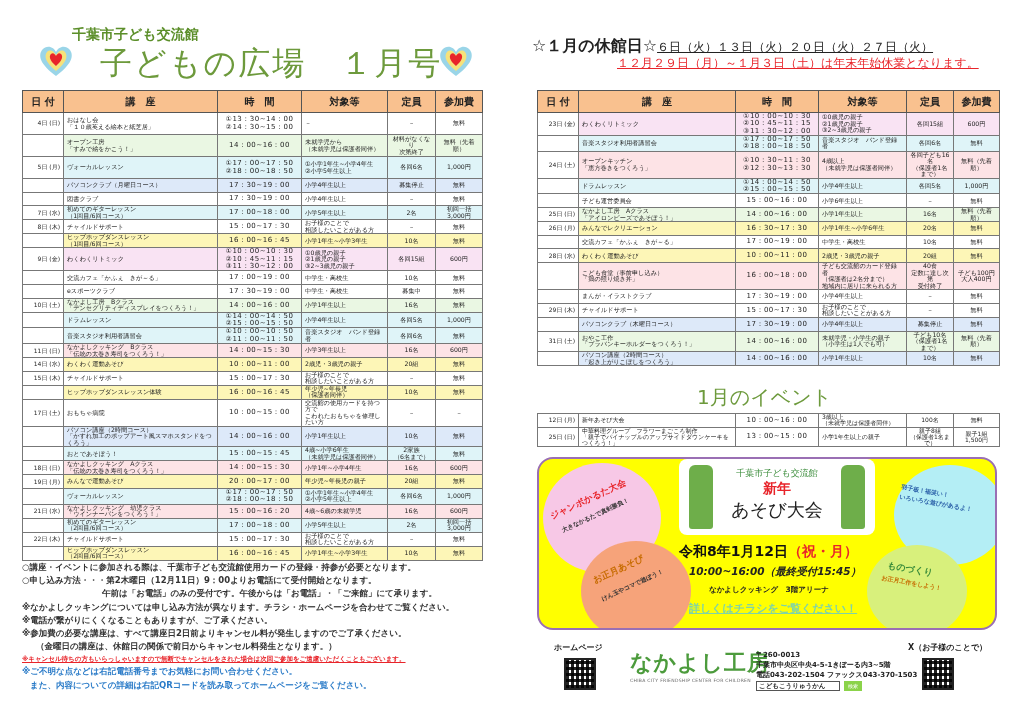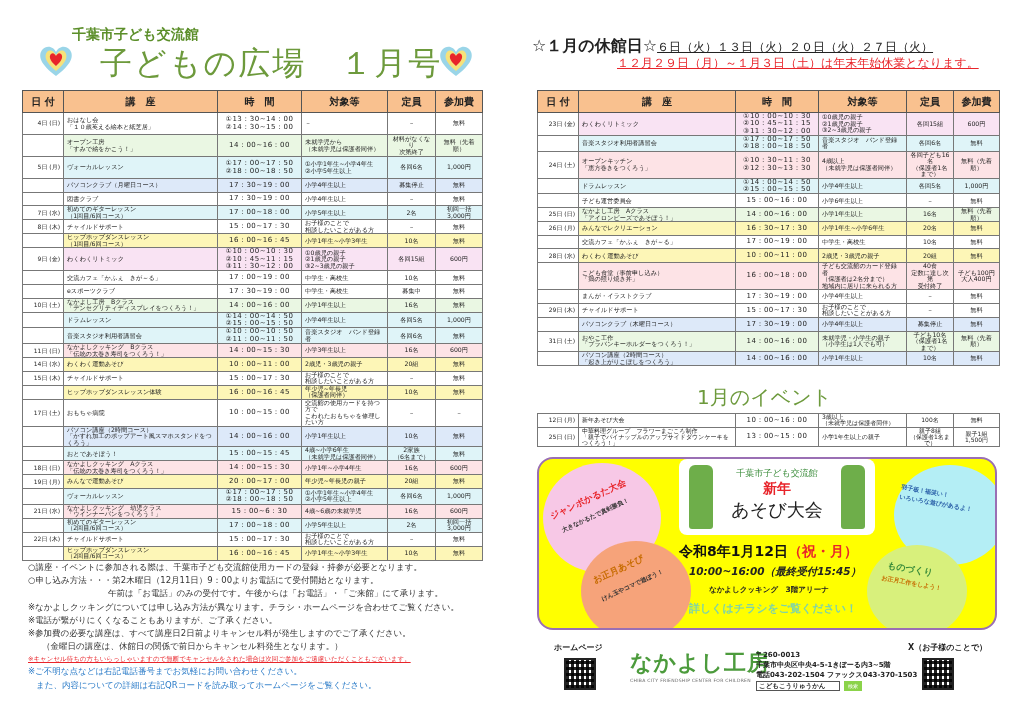--- a/index.html
+++ b/index.html
@@ -23,21 +23,21 @@
   tr.g td:not(.date) { background: #eaf7e3; }
   tr.b td:not(.date) { background: #dff4f8; }
   tr.p td:not(.date) { background: #f9e3f3; }
   tr.y td:not(.date) { background: #fdf6b7; }
   tr.r td:not(.date) { background: #fde3e6; }
   tr.l td:not(.date) { background: #dde9f9; }
   tr.w td:not(.date) { background: #fff; }
   tr.tall td { height: 22px; }
   tr.tall2 td { height: 27px; }
 
-  .notes { position: absolute; left: 28px; top: 561px; font-size: 8.5px; line-height: 13.2px; font-weight: normal; color: #333; }
+  .notes { position: absolute; left: 22px; top: 561px; font-size: 8.5px; line-height: 13.2px; font-weight: bold; color: #333; }
   .notes .indent { padding-left: 80px; }
   .notes .red { color: #e8242a; font-size: 6.5px; text-decoration: underline; line-height: 12px; }
   .notes .blue { color: #2a7bc8; }
   .notes .blue-i { color: #2a7bc8; padding-left: 8px; }
 
   .closed { position: absolute; left: 20px; top: 36px; font-size: 16px; font-weight: bold; }
   .closed .days { font-size: 12px; font-weight: normal; text-decoration: underline; }
   .closed2 { position: absolute; left: 105px; top: 55px; font-size: 12px; color: #e8242a; text-decoration: underline; }
 
   .ev-title { position: absolute; left: 185px; top: 384px; font-size: 20px; color: #6d9a3c; }
@@ -53,21 +53,21 @@
   .banner-box { position: absolute; left: 140px; top: 0; width: 196px; height: 76px; background: #fff; border-radius: 8px; text-align: center; }
   .bb-org { font-size: 9px; color: #3a8c3a; padding-top: 8px; }
   .bb-new { font-size: 14px; color: #e8242a; font-weight: bold; }
   .bb-play { font-size: 18px; color: #222; }
   .kadomatsu { position: absolute; top: 6px; width: 24px; height: 64px; background: #6eae4a; border-radius: 6px 6px 3px 3px; }
   .km-l { left: 10px; } .km-r { right: 10px; }
   .b-date { position: absolute; left: 140px; top: 84px; font-size: 14px; font-weight: bold; color: #111; }
   .b-date span { color: #e8242a; }
   .b-time { position: absolute; left: 150px; top: 106px; font-size: 10.5px; font-weight: bold; font-style: italic; }
   .b-place { position: absolute; left: 170px; top: 126px; font-size: 7.5px; font-weight: bold; }
-  .b-more { position: absolute; left: 150px; top: 142px; font-size: 11px; font-weight: bold; color: #7fd3a8; }
+  .b-more { position: absolute; left: 150px; top: 142px; font-size: 11px; font-weight: bold; color: #7fd3a8; text-decoration: underline; }
   .c-text { position: absolute; font-size: 9px; font-weight: bold; color: #e8242a; transform: rotate(-25deg); }
   .c-sub { position: absolute; font-size: 6px; font-weight: bold; color: #333; transform: rotate(-25deg); }
 
   .foot { position: absolute; top: 642px; font-size: 8px; font-weight: bold; }
   .qr { position: absolute; width: 32px; height: 32px; background:
       repeating-linear-gradient(90deg,#222 0 3px,#fff 3px 5px),
       repeating-linear-gradient(0deg,#222 0 3px,#fff 3px 6px); background-blend-mode: multiply; border: 2px solid #222; }
   .logo { position: absolute; left: 118px; top: 648px; font-size: 22px; color: #4c9b3c; font-weight: bold; letter-spacing: 1px; }
   .logo-sub { position: absolute; left: 118px; top: 678px; font-size: 4.5px; color: #6a6a6a; letter-spacing: .3px; }
   .addr { position: absolute; left: 244px; top: 650px; font-size: 7px; font-weight: bold; line-height: 10px; }
@@ -332,21 +332,21 @@
 ②18：00~18：50</td>
           <td class="target" style="white-space: pre-line;">①小学1年生~小学4年生
 ②小学5年生以上</td>
           <td class="cap" style="white-space: pre-line;">各回6名</td>
           <td class="fee" style="white-space: pre-line;">1,000円</td>
         </tr>
         <tr class="r ">
           <td class="date" style="white-space: pre-line;">21日 (水)</td>
           <td class="name" style="white-space: pre-line;">なかよしクッキング　幼児クラス
 「ウインナーパンをつくろう！」</td>
-          <td class="time" style="white-space: pre-line;">15：00~6：30</td>
+          <td class="time" style="white-space: pre-line;">15：00~16：20</td>
           <td class="target" style="white-space: pre-line;">4歳~6歳の未就学児</td>
           <td class="cap" style="white-space: pre-line;">16名</td>
           <td class="fee" style="white-space: pre-line;">600円</td>
         </tr>
         <tr class="b ">
           <td class="date" style="white-space: pre-line;"></td>
           <td class="name" style="white-space: pre-line;">初めてのギターレッスン
 （2回目/6回コース）</td>
           <td class="time" style="white-space: pre-line;">17：00~18：00</td>
           <td class="target" style="white-space: pre-line;">小学5年生以上</td>

